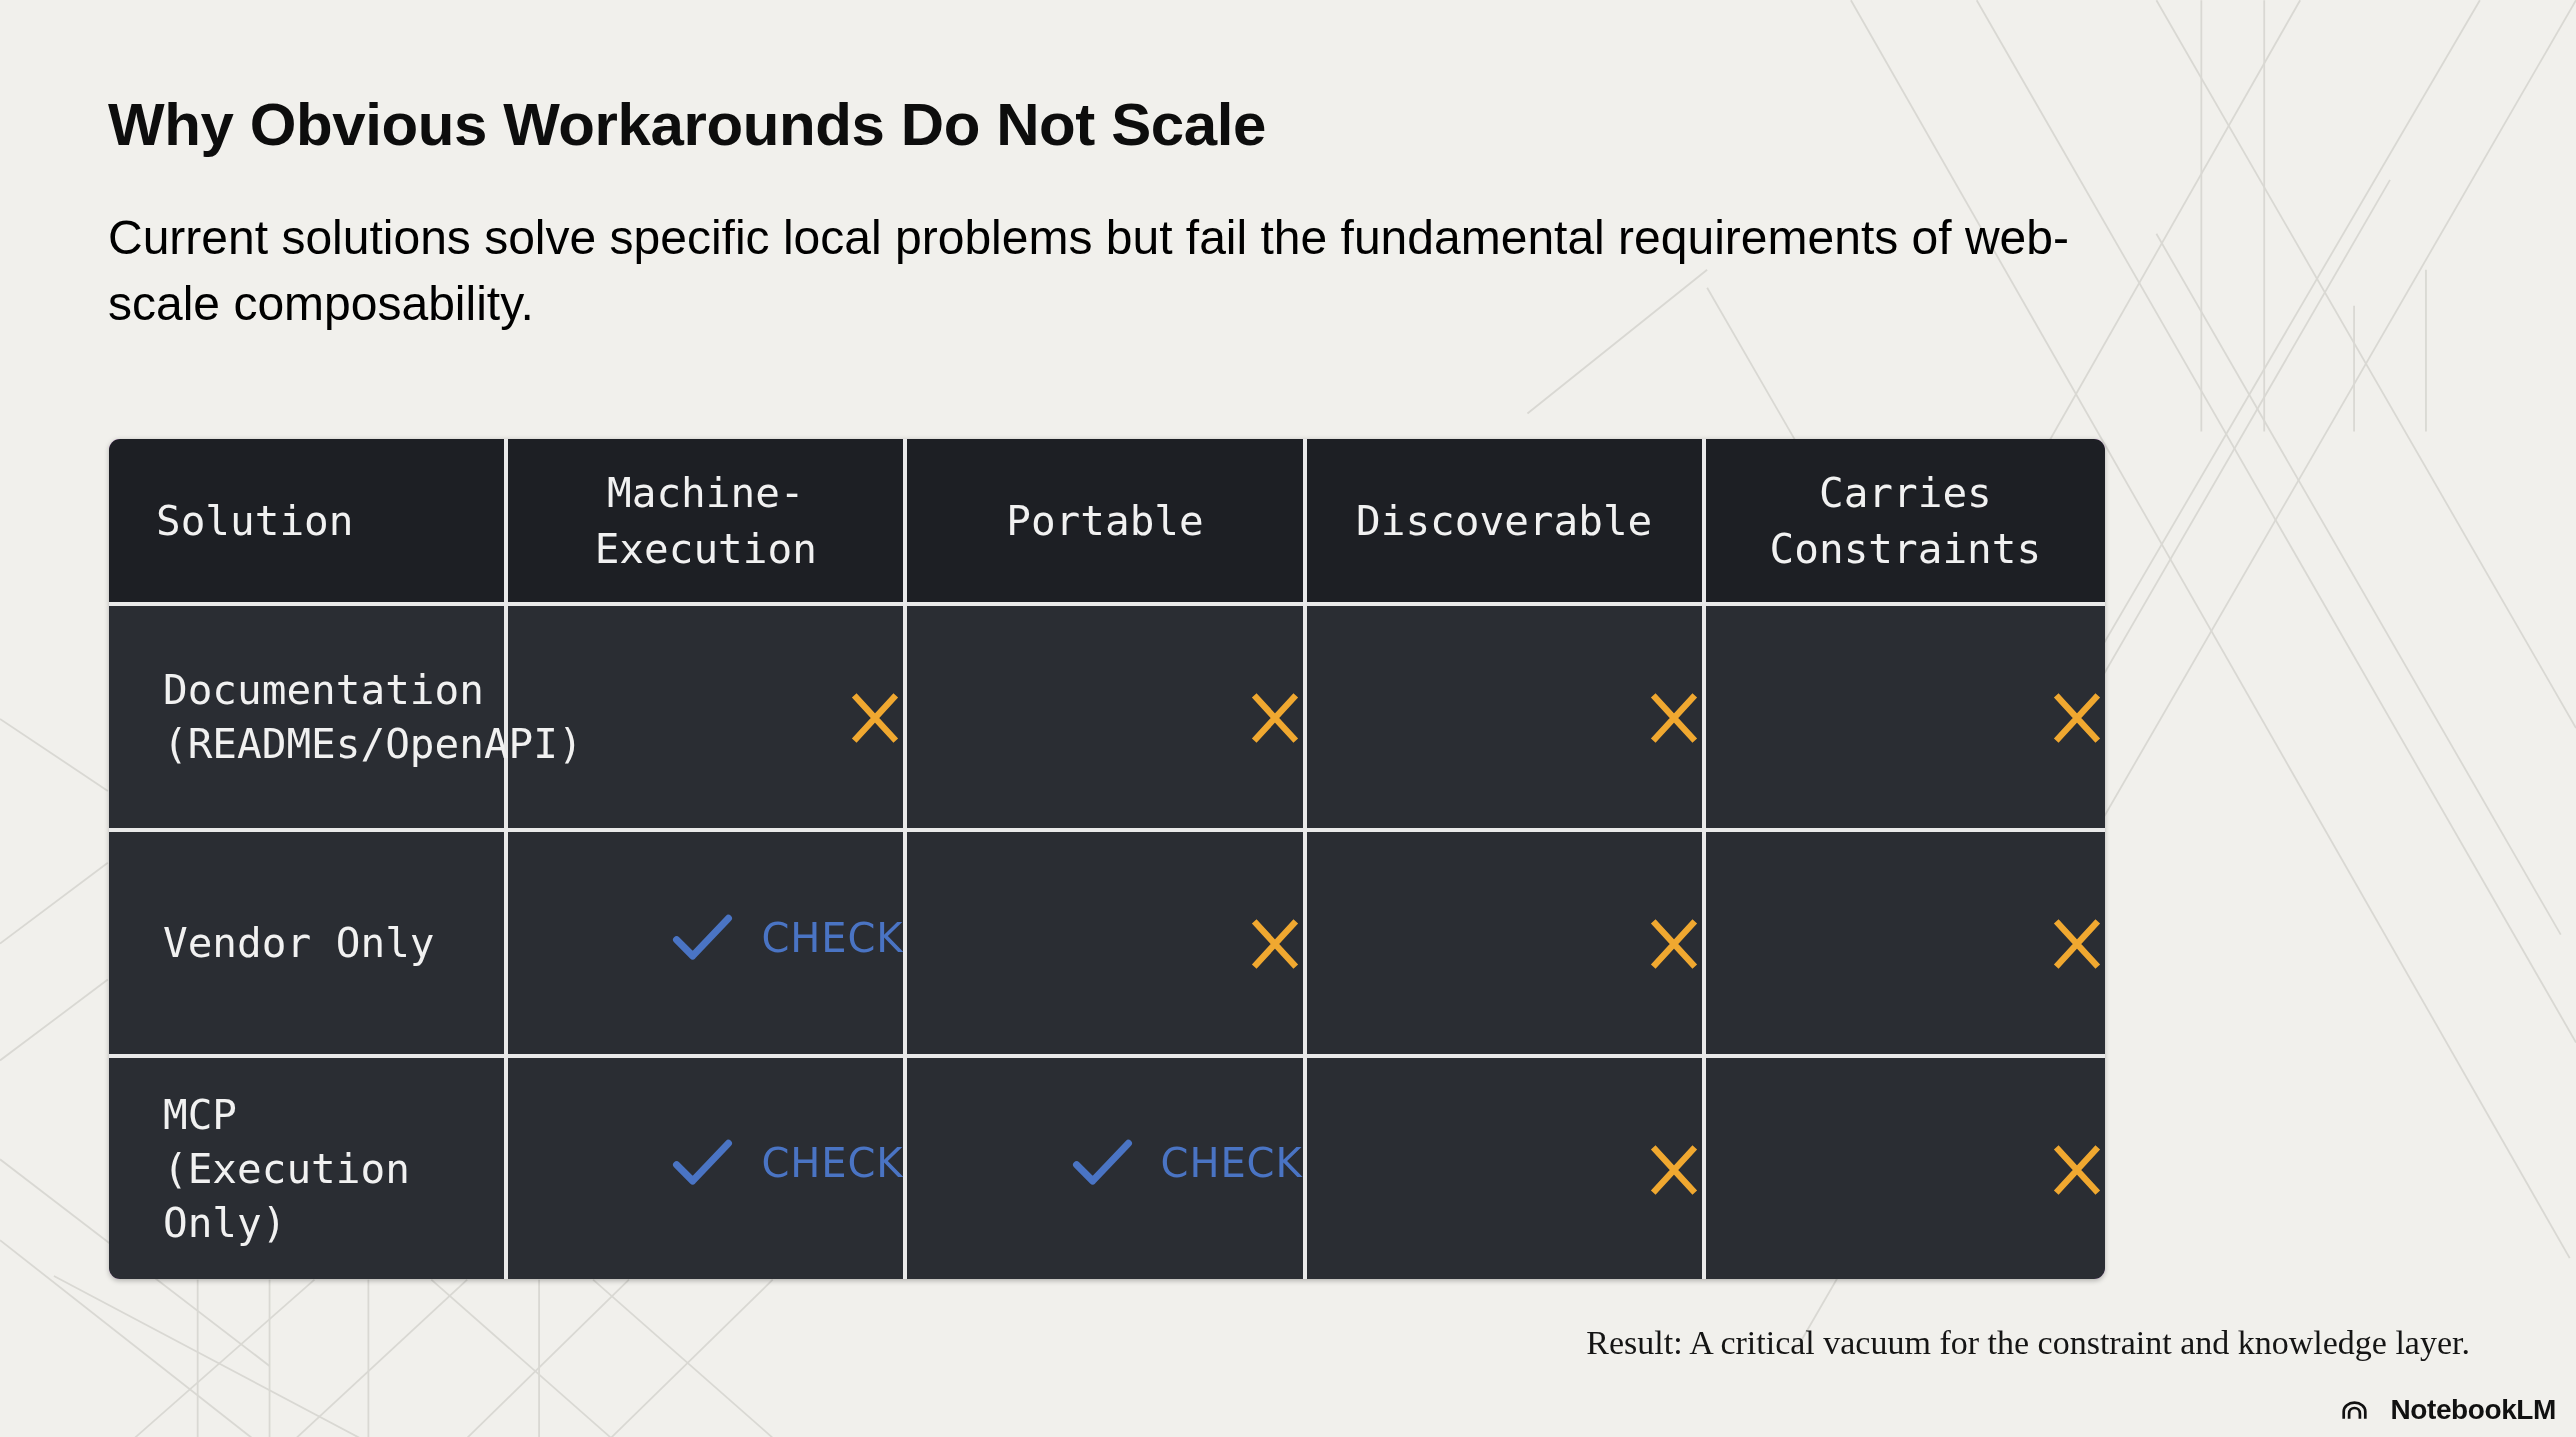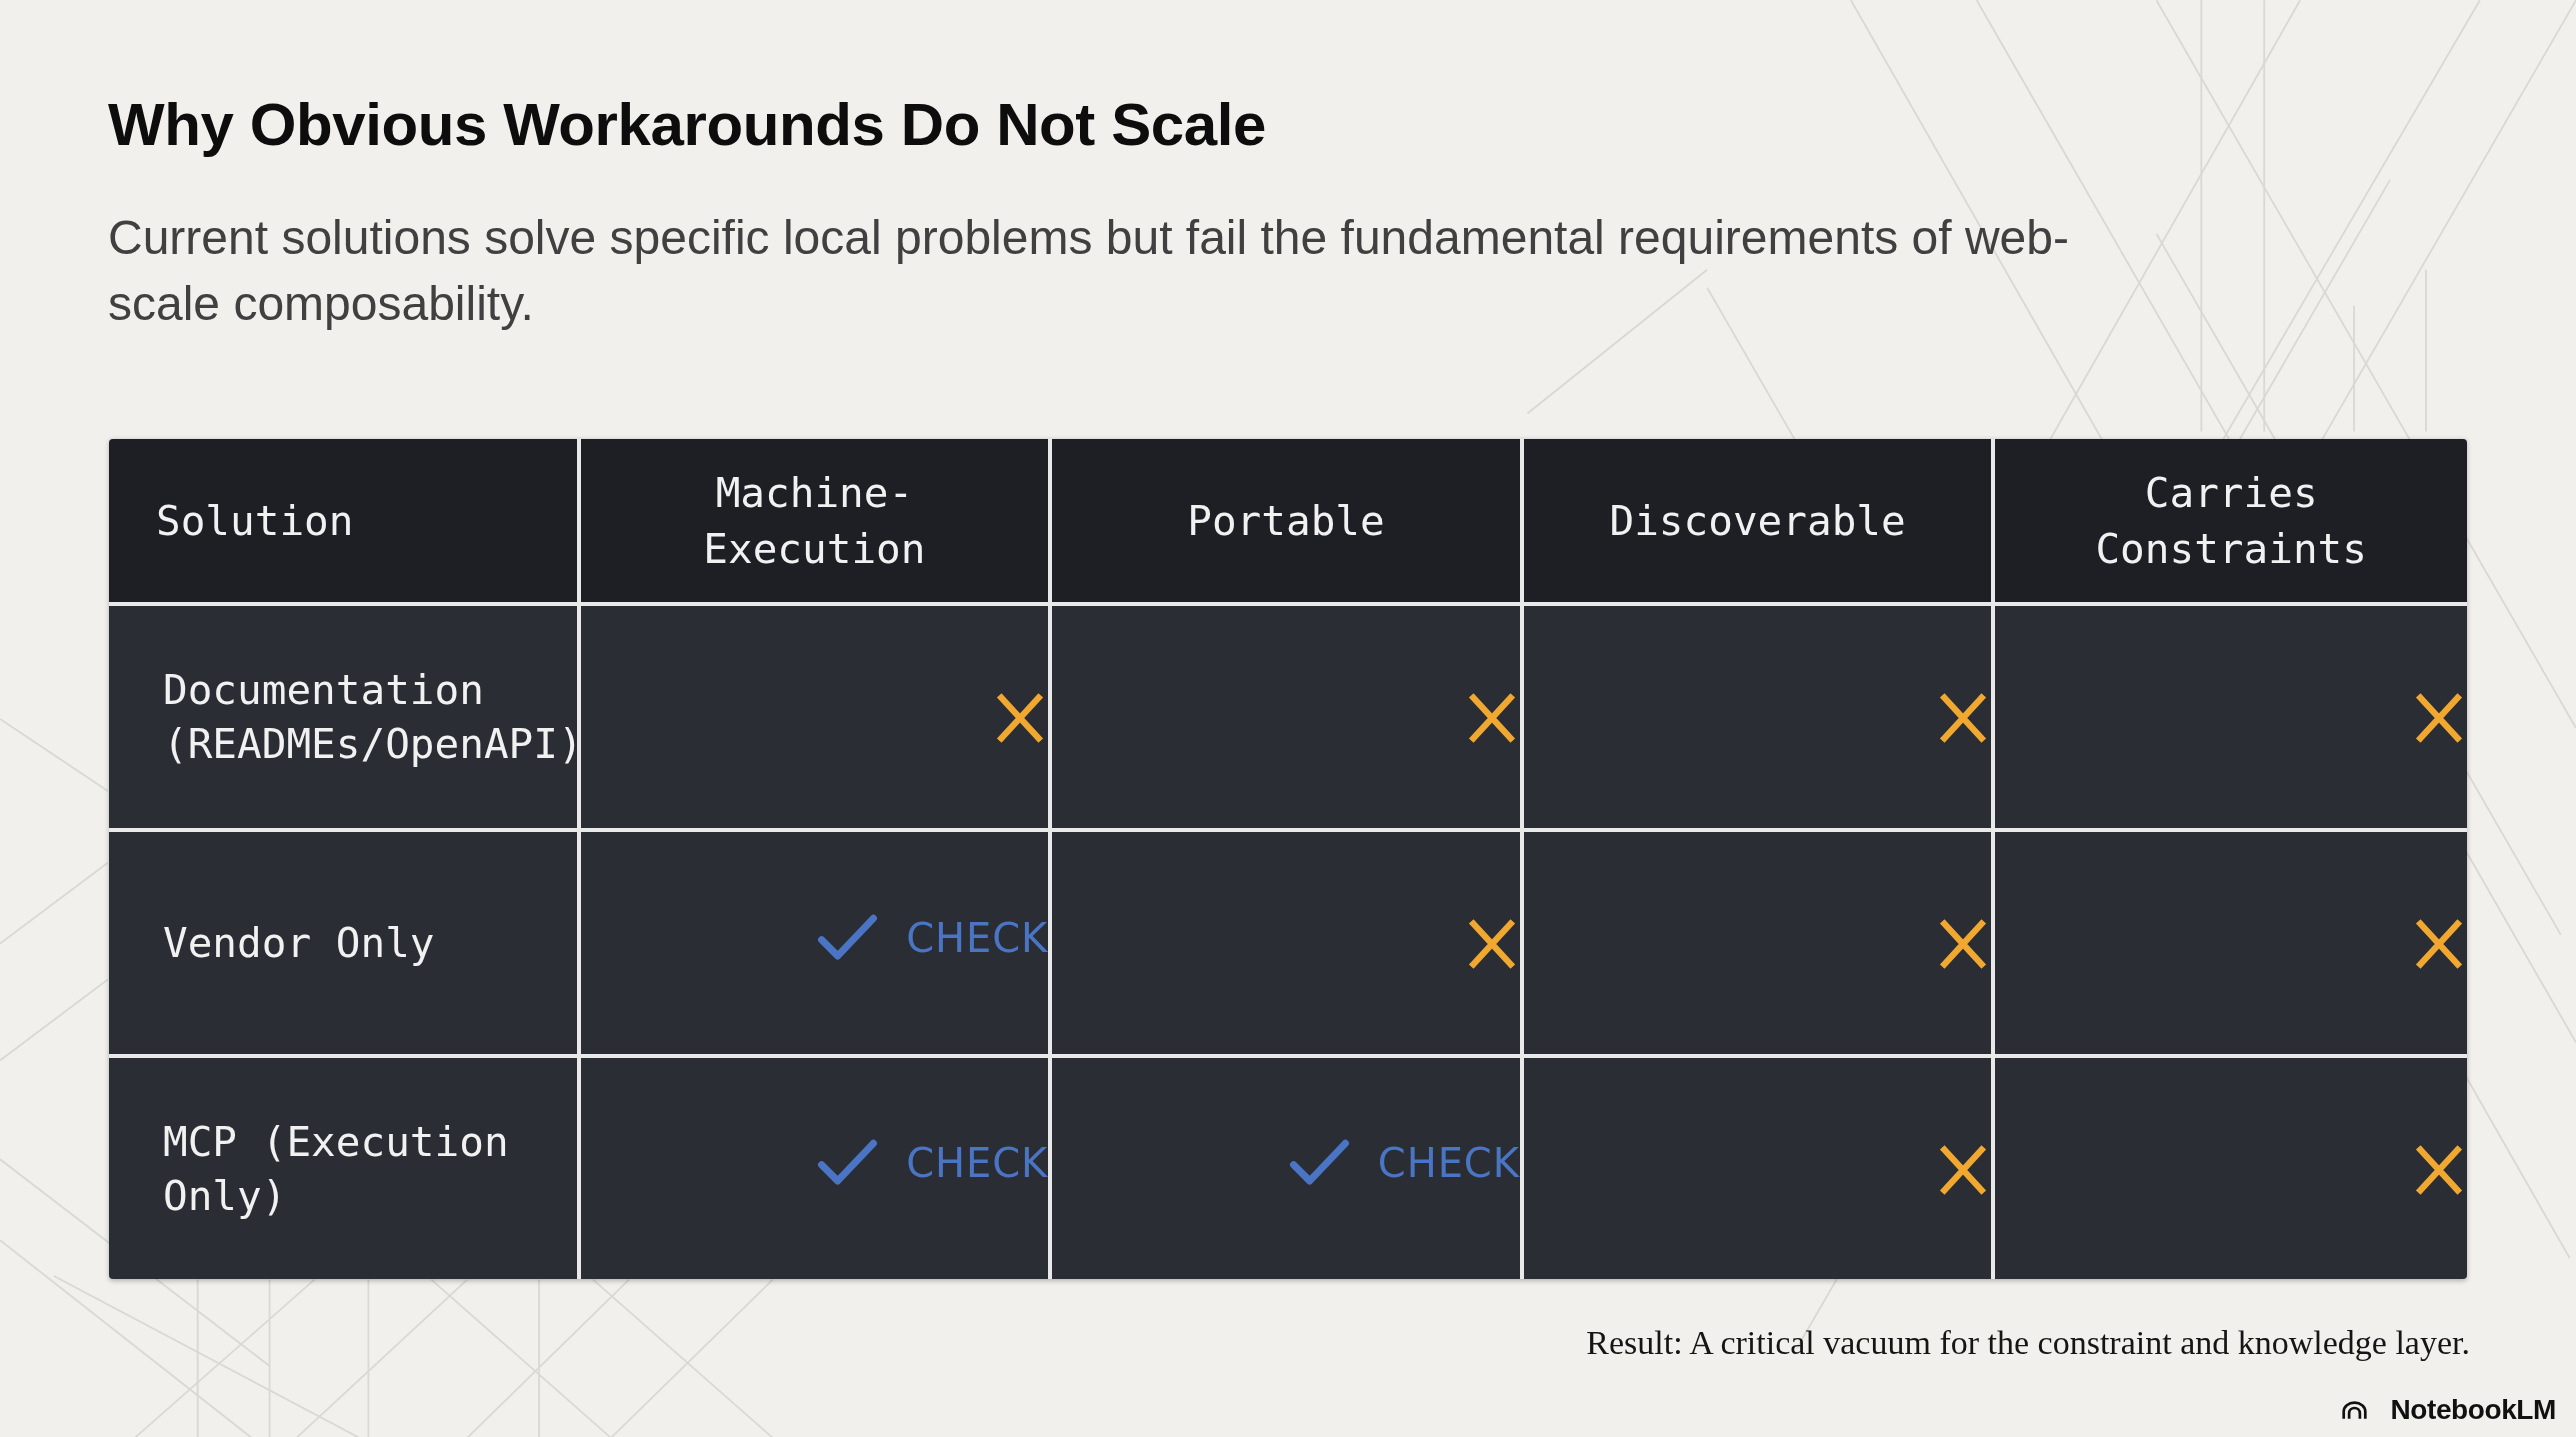--- a/index.html
+++ b/index.html
@@ -9,25 +9,25 @@
     font-family: "Liberation Sans", sans-serif;
   }
   .bg-lines { position: absolute; inset: 0; z-index: 0; }
   .title {
     position: absolute; left: 108px; top: 90px; margin: 0;
     font-size: 60px; font-weight: 700; color: #0d0d0d; letter-spacing: -0.4px;
     z-index: 1;
   }
   .subtitle {
     position: absolute; left: 108px; top: 205px; width: 2067px; margin: 0;
-    font-size: 48px; line-height: 66px; color: #404040; z-index: 1;
+    font-size: 48px; line-height: 66px; color: #000000; z-index: 1;
   }
   .table-wrap {
-    position: absolute; left: 109px; top: 439px; width: 2358px; height: 840px;
-    border-radius: 4px; overflow: hidden; background: #f0abfc; z-index: 1;
+    position: absolute; left: 109px; top: 439px; width: 1996px; height: 840px;
+    border-radius: 11px; overflow: hidden; background: #f0abfc; z-index: 1;
     box-shadow: 0 1.8px 5.4px rgba(0,0,0,0.25);
   }
   table {
     border-collapse: separate; border-spacing: 0; width: 100%; height: 100%;
     table-layout: fixed;
     font-family: "DejaVu Sans Mono", "Liberation Mono", monospace;
   }
   th, td {
     padding: 0; color: #f1f1f1; font-weight: 400;
     border-right: 4.5px solid #e9e9e9; border-bottom: 4.5px solid #e9e9e9;

